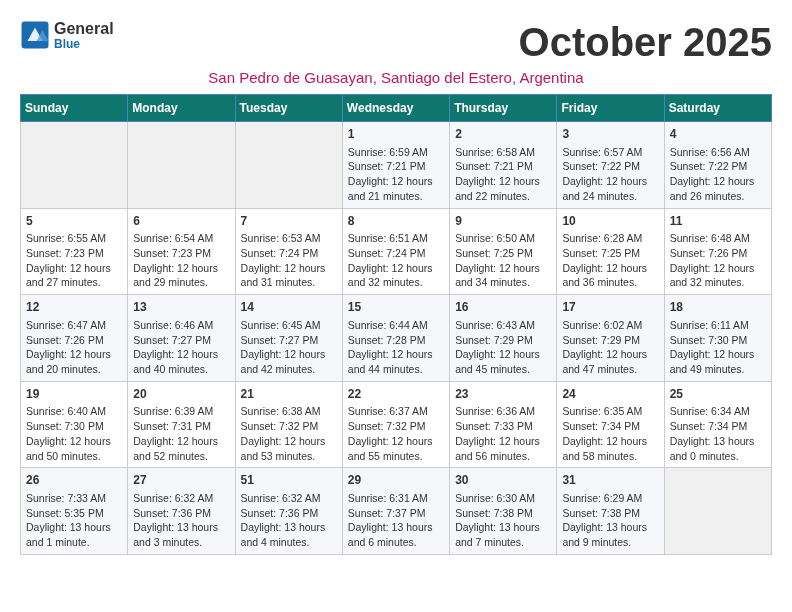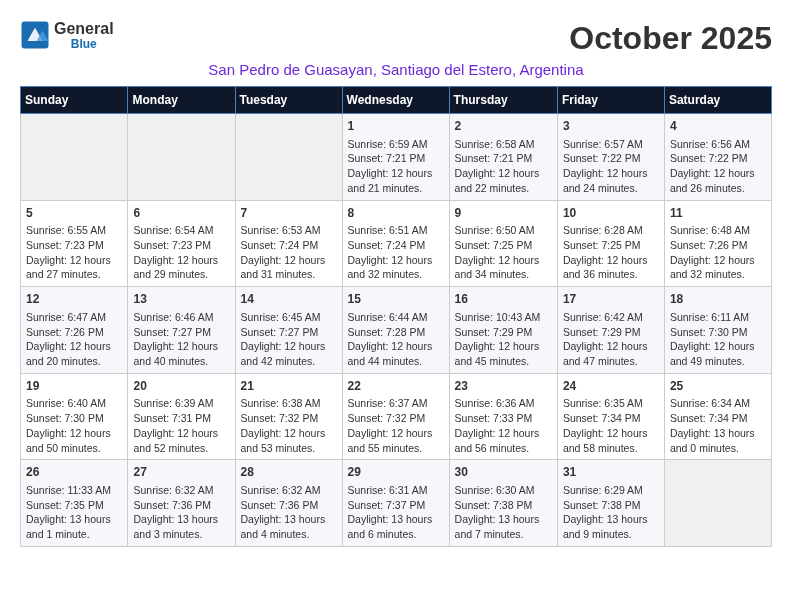--- a/index.html
+++ b/index.html
@@ -17,56 +17,55 @@
       margin-bottom: 4px;
     }
     .logo {
       display: flex;
       align-items: center;
     }
     .logo-text {
       display: flex;
       flex-direction: column;
       line-height: 1.1;
-      align-items: center;
     }
     .logo-general {
       font-size: 16px;
       font-weight: bold;
       color: #333;
     }
     .logo-blue {
       font-size: 12px;
       font-weight: bold;
       color: #1a6cb0;
     }
     .logo-icon {
       width: 30px;
       height: 30px;
       margin-right: 4px;
     }
     .month-title {
-      font-size: 32px;
+      font-size: 40px;
       font-weight: bold;
       color: #333;
       text-align: right;
     }
     .subtitle {
       text-align: center;
       font-size: 15px;
-      color: #6d28d9;
+      color: #be185d;
       margin-bottom: 8px;
     }
     table {
       width: 100%;
       border-collapse: collapse;
       font-size: 11px;
     }
     thead tr {
-      background: #0f172a;
+      background: #0f766e;
       color: #fff;
     }
     thead th {
       padding: 6px 4px;
       text-align: left;
       font-weight: bold;
       font-size: 12px;
       border: 1px solid #4a7fc1;
     }
     tbody tr {
@@ -239,28 +238,28 @@
         </td>
         <td>
           <span class="day-num">15</span>
           <div>Sunrise: 6:44 AM</div>
           <div>Sunset: 7:28 PM</div>
           <div>Daylight: 12 hours</div>
           <div>and 44 minutes.</div>
         </td>
         <td>
           <span class="day-num">16</span>
-          <div>Sunrise: 10:43 AM</div>
+          <div>Sunrise: 6:43 AM</div>
           <div>Sunset: 7:29 PM</div>
           <div>Daylight: 12 hours</div>
           <div>and 45 minutes.</div>
         </td>
         <td>
           <span class="day-num">17</span>
-          <div>Sunrise: 6:42 AM</div>
+          <div>Sunrise: 6:02 AM</div>
           <div>Sunset: 7:29 PM</div>
           <div>Daylight: 12 hours</div>
           <div>and 47 minutes.</div>
         </td>
         <td>
           <span class="day-num">18</span>
           <div>Sunrise: 6:11 AM</div>
           <div>Sunset: 7:30 PM</div>
           <div>Daylight: 12 hours</div>
           <div>and 49 minutes.</div>
@@ -313,34 +312,34 @@
           <span class="day-num">25</span>
           <div>Sunrise: 6:34 AM</div>
           <div>Sunset: 7:34 PM</div>
           <div>Daylight: 13 hours</div>
           <div>and 0 minutes.</div>
         </td>
       </tr>
       <tr>
         <td>
           <span class="day-num">26</span>
-          <div>Sunrise: 11:33 AM</div>
-          <div>Sunset: 7:35 PM</div>
+          <div>Sunrise: 7:33 AM</div>
+          <div>Sunset: 5:35 PM</div>
           <div>Daylight: 13 hours</div>
           <div>and 1 minute.</div>
         </td>
         <td>
           <span class="day-num">27</span>
           <div>Sunrise: 6:32 AM</div>
           <div>Sunset: 7:36 PM</div>
           <div>Daylight: 13 hours</div>
           <div>and 3 minutes.</div>
         </td>
         <td>
-          <span class="day-num">28</span>
+          <span class="day-num">51</span>
           <div>Sunrise: 6:32 AM</div>
           <div>Sunset: 7:36 PM</div>
           <div>Daylight: 13 hours</div>
           <div>and 4 minutes.</div>
         </td>
         <td>
           <span class="day-num">29</span>
           <div>Sunrise: 6:31 AM</div>
           <div>Sunset: 7:37 PM</div>
           <div>Daylight: 13 hours</div>

